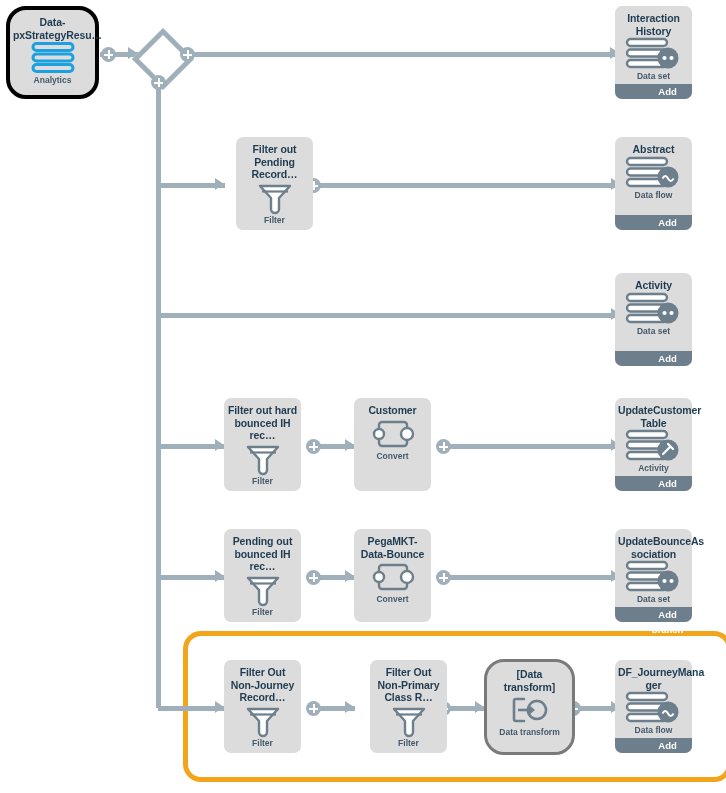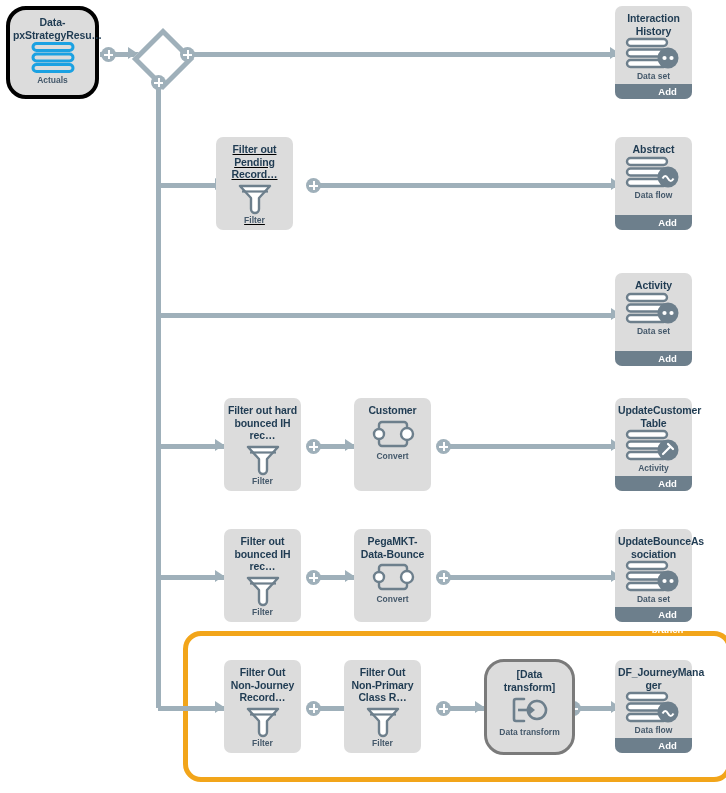--- a/index.html
+++ b/index.html
@@ -104,42 +104,42 @@
     <div class="title">Data-pxStrategyResu…</div>
     <div class="glyph">
       <svg width="52" height="34" viewBox="0 0 52 34">
         <g fill="none" stroke="#1ba1e2" stroke-width="3">
           <rect x="6" y="2.5" width="40" height="7" rx="3.5"></rect>
           <rect x="6" y="13" width="40" height="7" rx="3.5"></rect>
           <rect x="6" y="23.5" width="40" height="7" rx="3.5"></rect>
         </g>
       </svg>
     </div>
-    <div class="kind">Actuals</div>
+    <div class="kind">Analytics</div>
   </div>
 
   <div class="node tall" style="left:615px;top:6px;">
     <div class="title">Interaction History</div>
     <div class="glyph">
       <svg width="62" height="34" viewBox="0 0 62 34">
         <g fill="#ffffff" stroke="#6d7f8c" stroke-width="2.4">
           <rect x="4" y="2" width="40" height="7" rx="3.5"></rect>
           <rect x="4" y="12.5" width="40" height="7" rx="3.5"></rect>
           <rect x="4" y="23" width="40" height="7" rx="3.5"></rect>
         </g>
         <circle cx="45" cy="21" r="10.5" fill="#6d7f8c"></circle>
         <circle cx="41.5" cy="21" r="2.1" fill="#ffffff"></circle>
         <circle cx="48.5" cy="21" r="2.1" fill="#ffffff"></circle>
       </svg>
     </div>
     <div class="kind">Data set</div>
     <div class="addbranch">Add branch</div>
   </div>
 
-  <div class="node tall" style="left:216px;top:137px;text-decoration:underline;">
+  <div class="node tall" style="left:236px;top:137px;">
     <div class="title">Filter out Pending Record…</div>
     <div class="glyph">
       <svg width="48" height="34" viewBox="0 0 48 34">
         <path d="M9 5 h30 l-11 12 v11 a3 3 0 0 1 -8 0 v-11 z" fill="#ffffff" stroke="#6d7f8c" stroke-width="2.4" stroke-linejoin="round"></path>
         <line x1="11" y1="10.5" x2="37" y2="10.5" stroke="#6d7f8c" stroke-width="2.2"></line>
       </svg>
     </div>
     <div class="kind">Filter</div>
   </div>
 
@@ -213,21 +213,21 @@
         </g>
         <circle cx="45" cy="21" r="10.5" fill="#6d7f8c"></circle>
         <path d="M40 25 l7 -7 M45 15 l5 5" stroke="#ffffff" stroke-width="2.2" stroke-linecap="round"></path>
       </svg>
     </div>
     <div class="kind">Activity</div>
     <div class="addbranch">Add branch</div>
   </div>
 
   <div class="node tall" style="left:224px;top:529px;">
-    <div class="title">Filter out bounced IH rec…</div>
+    <div class="title">Pending out bounced IH rec…</div>
     <div class="glyph">
       <svg width="48" height="34" viewBox="0 0 48 34">
         <path d="M9 5 h30 l-11 12 v11 a3 3 0 0 1 -8 0 v-11 z" fill="#ffffff" stroke="#6d7f8c" stroke-width="2.4" stroke-linejoin="round"></path>
         <line x1="11" y1="10.5" x2="37" y2="10.5" stroke="#6d7f8c" stroke-width="2.2"></line>
       </svg>
     </div>
     <div class="kind">Filter</div>
   </div>
 
   <div class="node tall" style="left:354px;top:529px;">
@@ -265,21 +265,21 @@
     <div class="title">Filter Out Non-Journey Record…</div>
     <div class="glyph">
       <svg width="48" height="34" viewBox="0 0 48 34">
         <path d="M9 5 h30 l-11 12 v11 a3 3 0 0 1 -8 0 v-11 z" fill="#ffffff" stroke="#6d7f8c" stroke-width="2.4" stroke-linejoin="round"></path>
         <line x1="11" y1="10.5" x2="37" y2="10.5" stroke="#6d7f8c" stroke-width="2.2"></line>
       </svg>
     </div>
     <div class="kind">Filter</div>
   </div>
 
-  <div class="node tall" style="left:344px;top:660px;">
+  <div class="node tall" style="left:370px;top:660px;">
     <div class="title">Filter Out Non-Primary Class R…</div>
     <div class="glyph">
       <svg width="48" height="34" viewBox="0 0 48 34">
         <path d="M9 5 h30 l-11 12 v11 a3 3 0 0 1 -8 0 v-11 z" fill="#ffffff" stroke="#6d7f8c" stroke-width="2.4" stroke-linejoin="round"></path>
         <line x1="11" y1="10.5" x2="37" y2="10.5" stroke="#6d7f8c" stroke-width="2.2"></line>
       </svg>
     </div>
     <div class="kind">Filter</div>
   </div>
 

